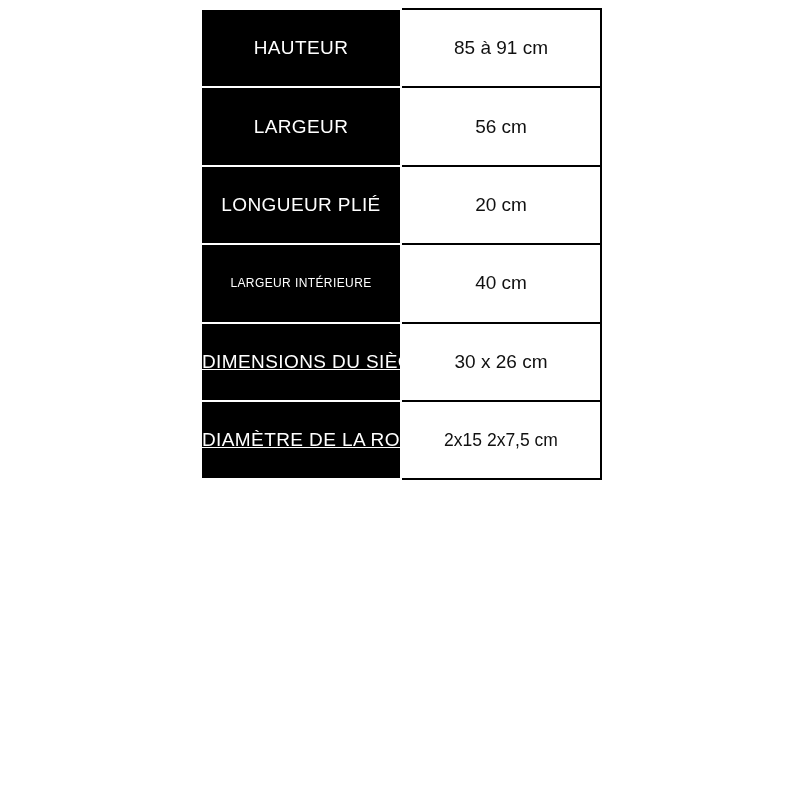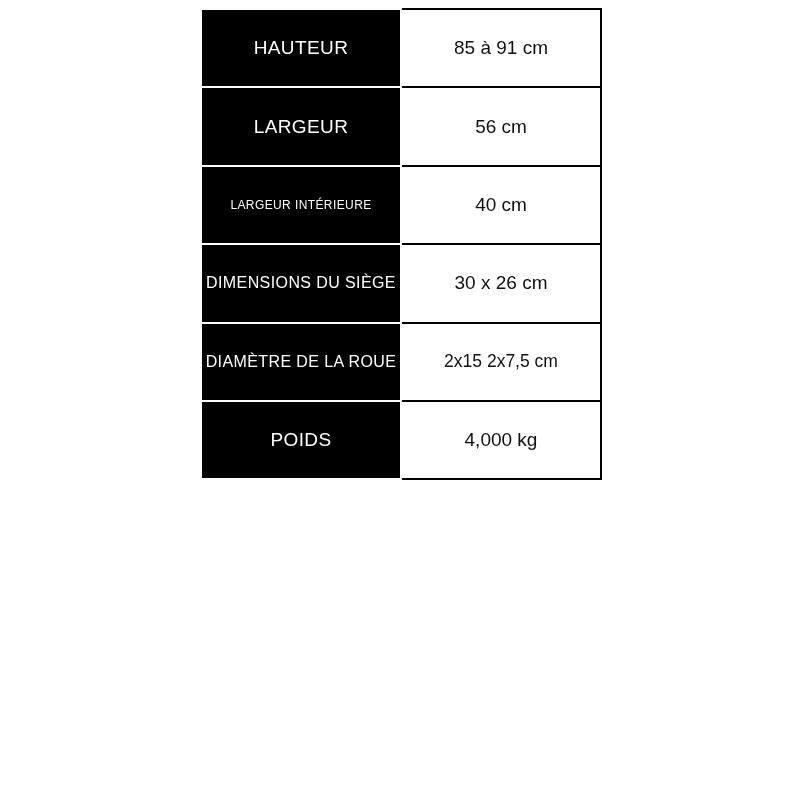--- a/index.html
+++ b/index.html
@@ -44,21 +44,22 @@
     color: #ffffff;
     border: 2px solid #ffffff;
     font-size: 19px;
     letter-spacing: 0.4px;
     white-space: nowrap;
   }
   td.label-cell.small {
     font-size: 12px;
   }
   td.label-cell.xsmall {
-    font-size: 16px;
+    font-size: 19px;
+    text-decoration: underline;
   }
   td.value-cell {
     width: 200px;
     background: #ffffff;
     color: #111111;
     border: 2px solid #000000;
     font-size: 19px;
     white-space: nowrap;
     margin-top: 15px;
   }
@@ -74,30 +75,30 @@
     <tbody>
       <tr>
         <td class="label-cell">HAUTEUR</td>
         <td class="value-cell">85 à 91 cm</td>
       </tr>
       <tr>
         <td class="label-cell">LARGEUR</td>
         <td class="value-cell">56 cm</td>
       </tr>
       <tr>
+        <td class="label-cell">LONGUEUR PLIÉ</td>
+        <td class="value-cell">20 cm</td>
+      </tr>
+      <tr>
         <td class="label-cell small">LARGEUR INTÉRIEURE</td>
         <td class="value-cell">40 cm</td>
       </tr>
       <tr>
         <td class="label-cell xsmall">DIMENSIONS DU SIÈGE</td>
         <td class="value-cell">30 x 26 cm</td>
       </tr>
       <tr>
         <td class="label-cell xsmall">DIAMÈTRE DE LA ROUE</td>
         <td class="value-cell small">2x15  2x7,5 cm</td>
       </tr>
-      <tr>
-        <td class="label-cell">POIDS</td>
-        <td class="value-cell">4,000 kg</td>
-      </tr>
     </tbody>
   </table>
 </div>
 
 </body></html>

